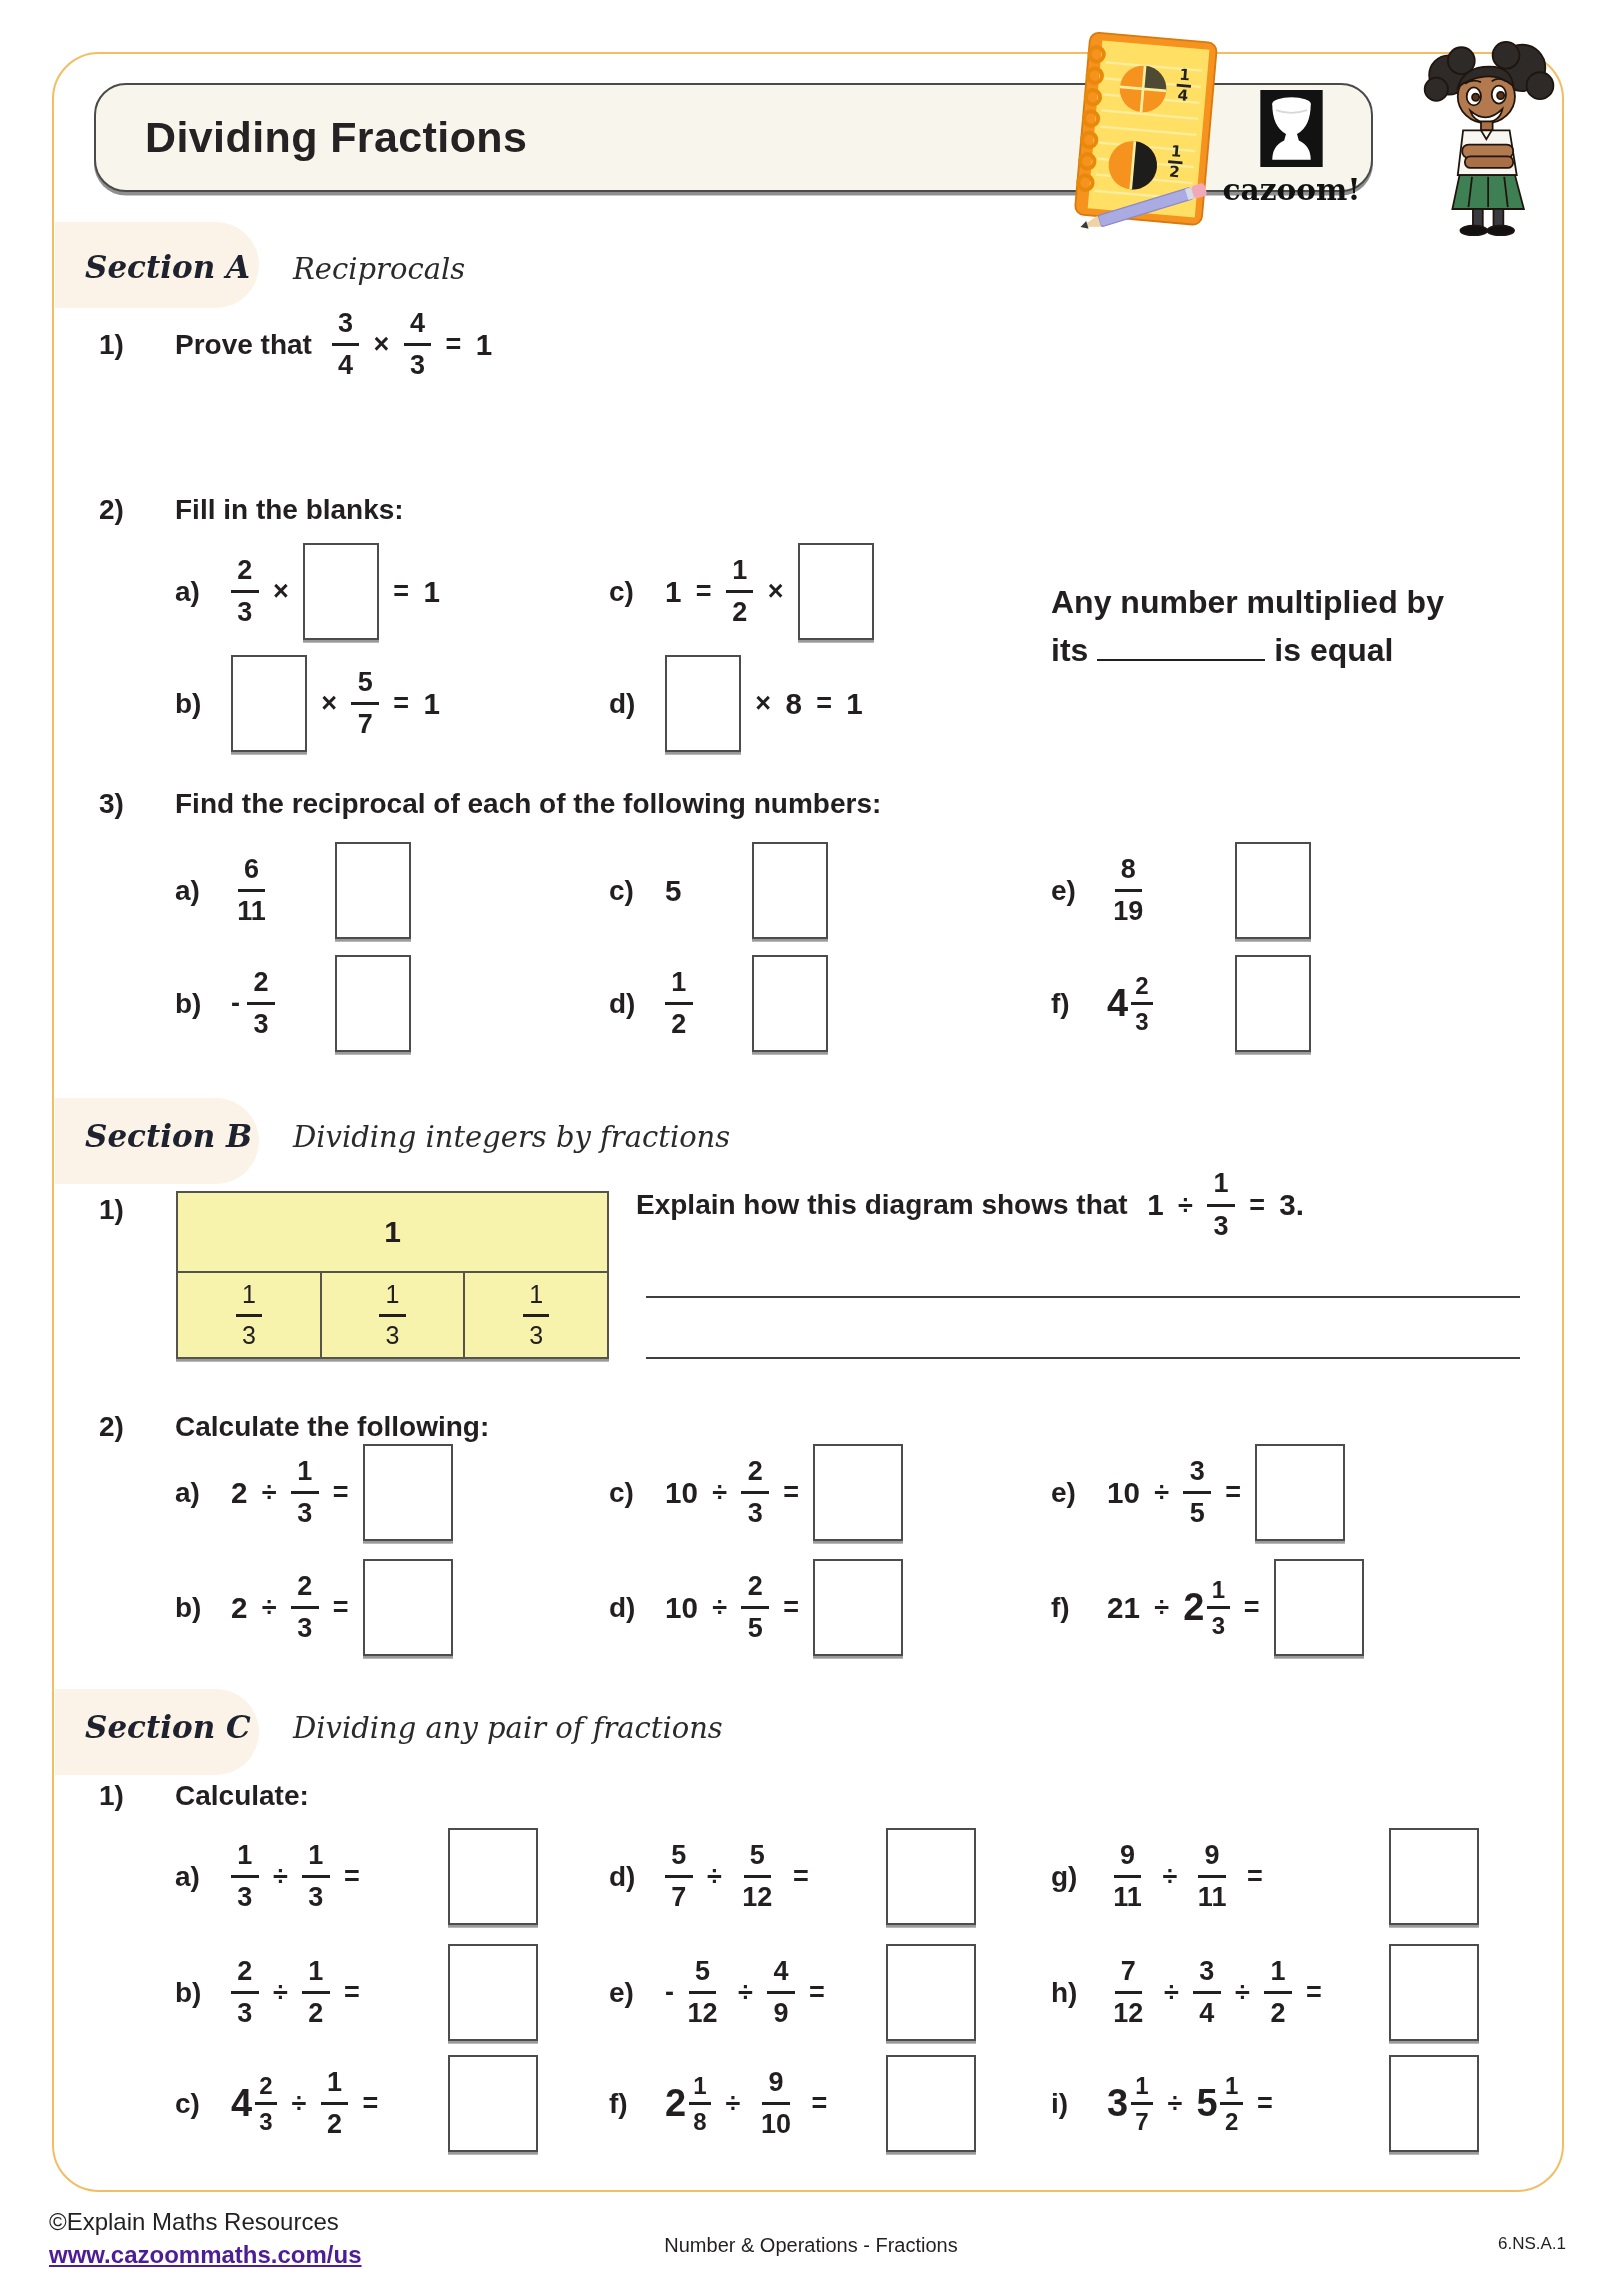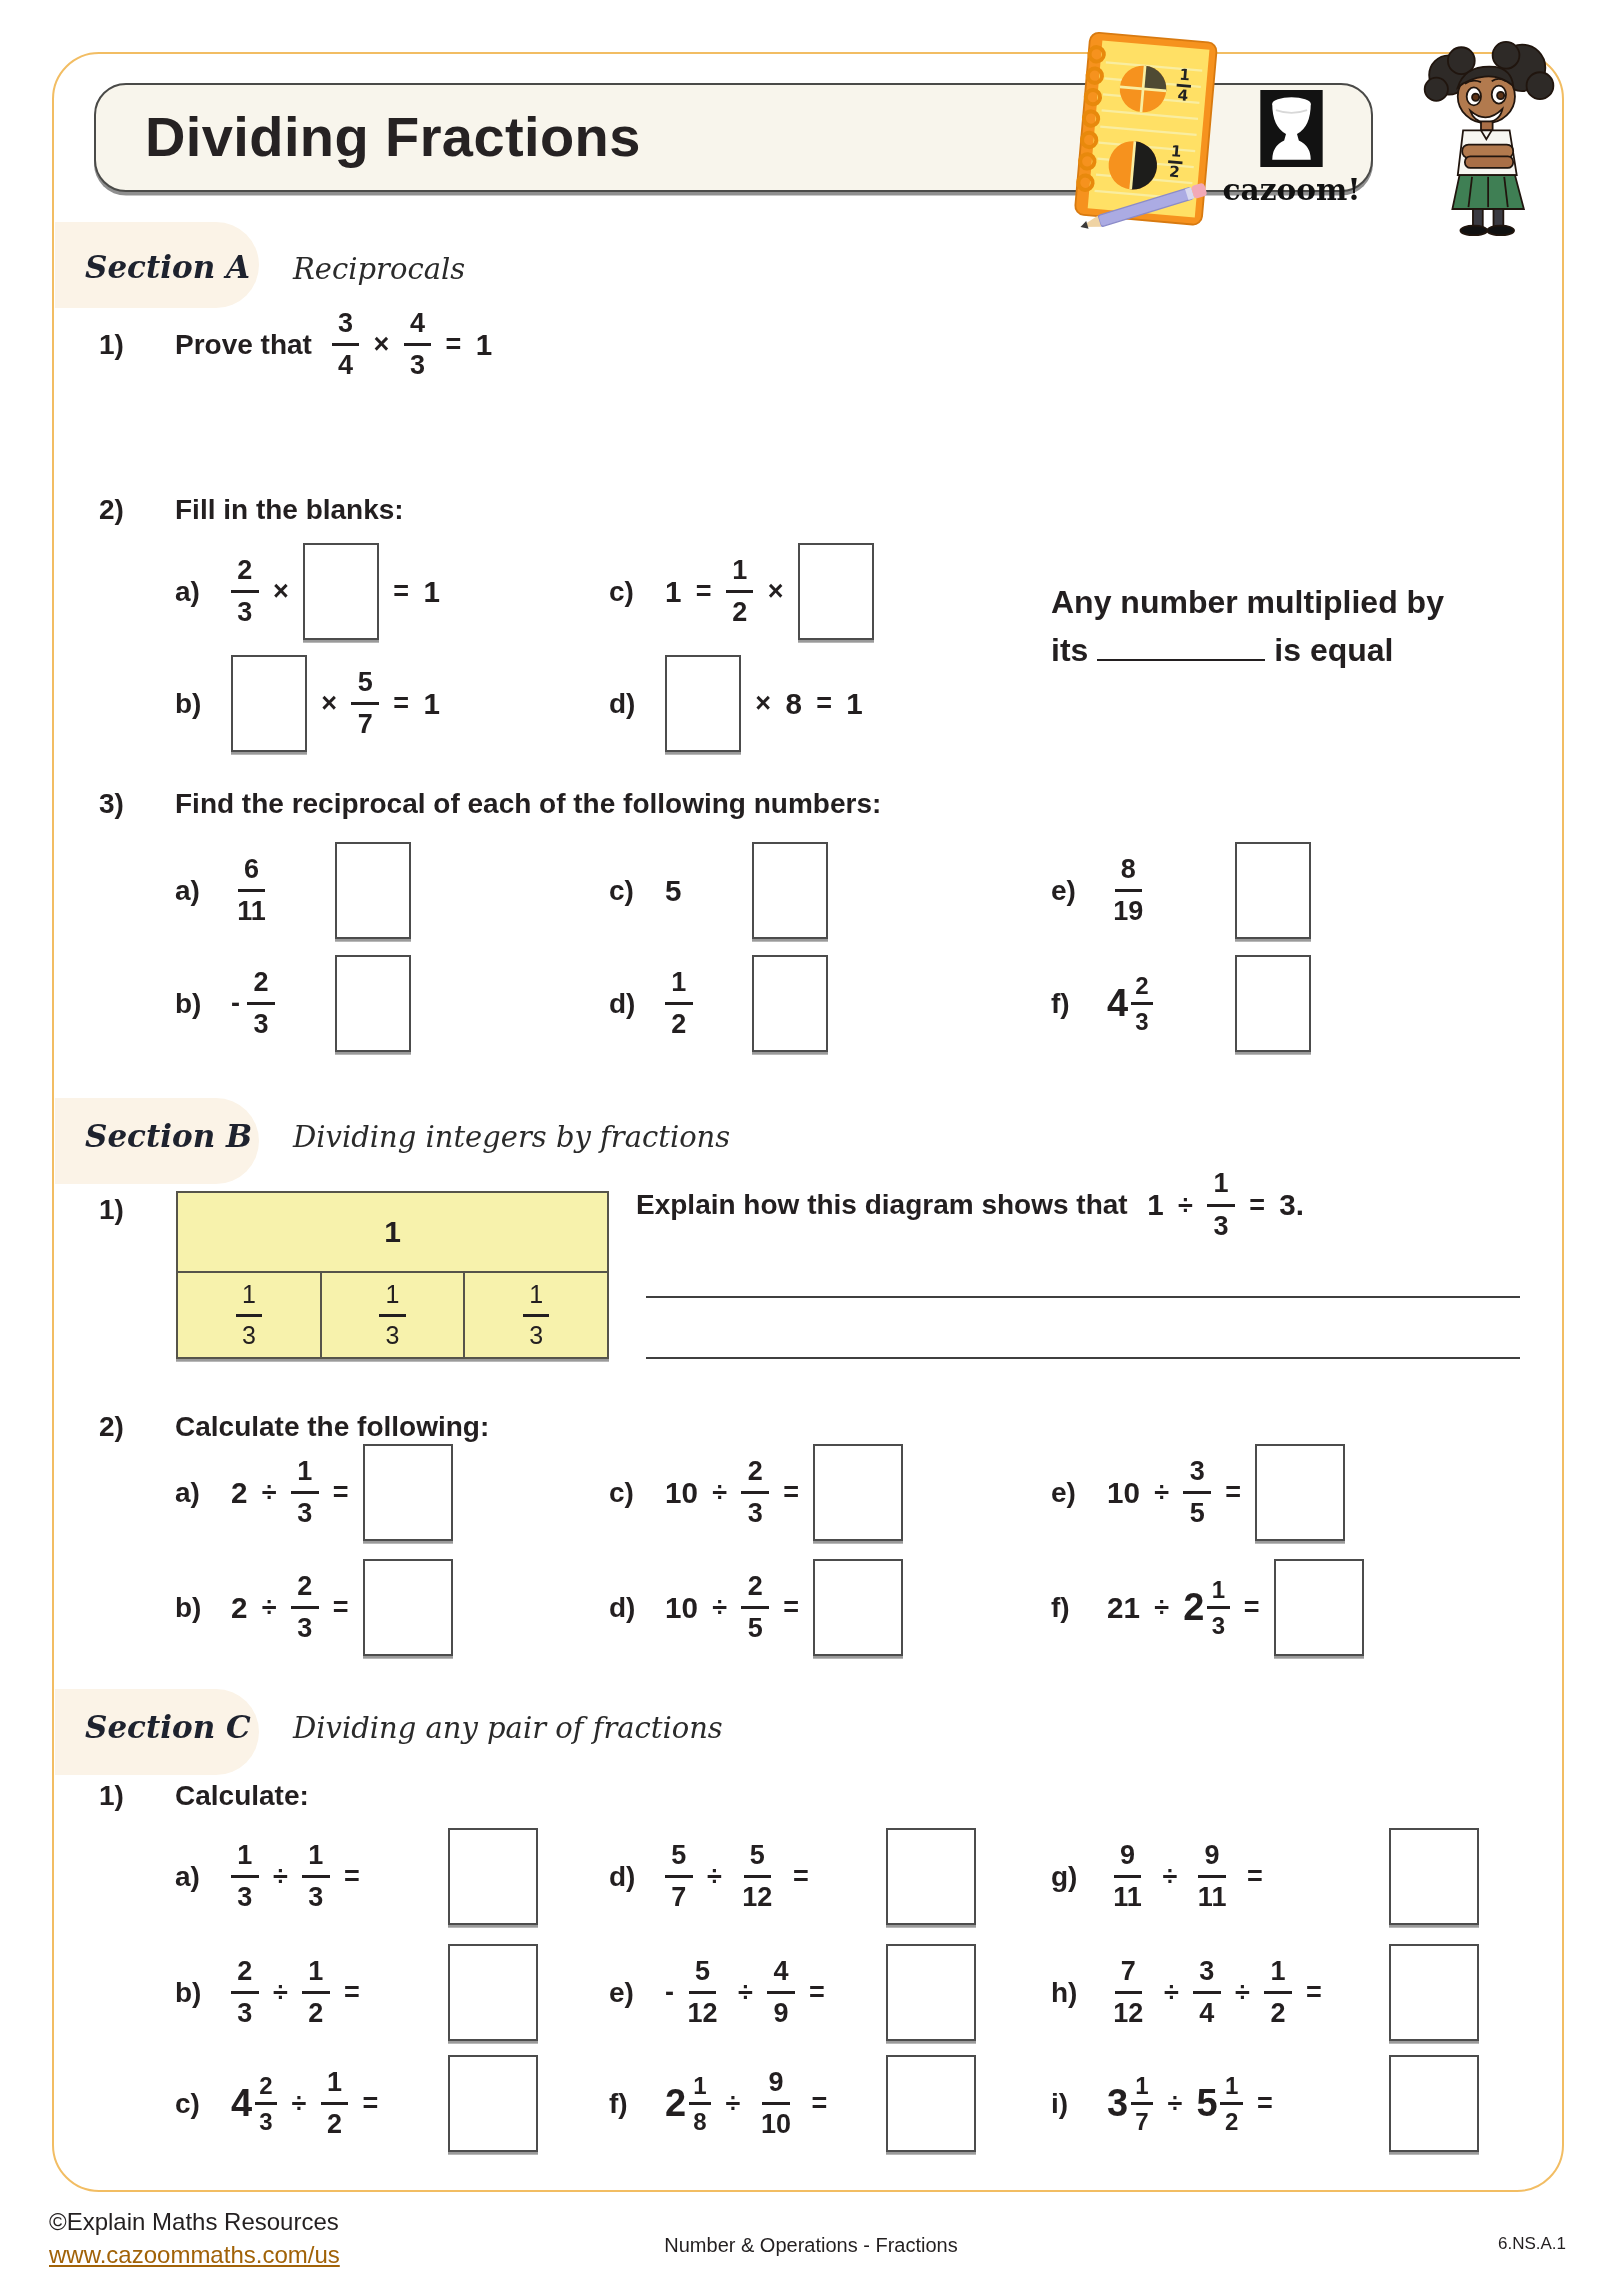--- a/index.html
+++ b/index.html
@@ -26,21 +26,21 @@
   #title-box {
     position: absolute; left: 94px; top: 83px;
     width: 1279px; height: 109px;
     background: #F8F5EC;
     border: 2.7px solid #4A4A48;
     border-radius: 32px;
     box-shadow: 0 3.6px 0 #8f8f8f;
   }
   #page-title {
     position: absolute; left: 49px; top: 0;
-    line-height: 104px; font-size: 56px; font-weight: 700;
+    line-height: 104px; font-size: 43px; font-weight: 700;
     letter-spacing: 0.4px; color: #262223;
   }
   #logo {
     position: absolute; left: 1124px; top: 5.4px;
     width: 143px; text-align: center;
   }
   #logo-word {
     font-family: "DejaVu Serif", serif;
     font-weight: 700; font-size: 29.6px; color: #121212; margin-top: 1.8px;
   }
@@ -127,21 +127,21 @@
   #diagram .dcell + .dcell { border-left: 2.7px solid #56544A; }
   #diagram .fnum, #diagram .fden { font-size: 25px; }
 
   .ans-line {
     position: absolute; height: 0;
     border-top: 2.2px solid #3F3F3F;
   }
 
   
   #footer-left { position: absolute; left: 49px; top: 2205px; font-size: 24px; line-height: 33px; }
-  #footer-link { color: #a16207; text-decoration: underline; cursor: pointer; }
+  #footer-link { color: #4c1d95; text-decoration: underline; cursor: pointer; font-weight: bold; }
   #footer-center { position: absolute; left: 0; right: 0; top: 2234px; text-align: center; font-size: 20px; }
   #footer-code { position: absolute; right: 56px; top: 2234px; font-size: 17px; }
 </style>
 </head>
 <body>
 
 <div id="outer-border"></div>
 
 <div id="title-box">
   <h1 id="page-title">Dividing Fractions</h1>

